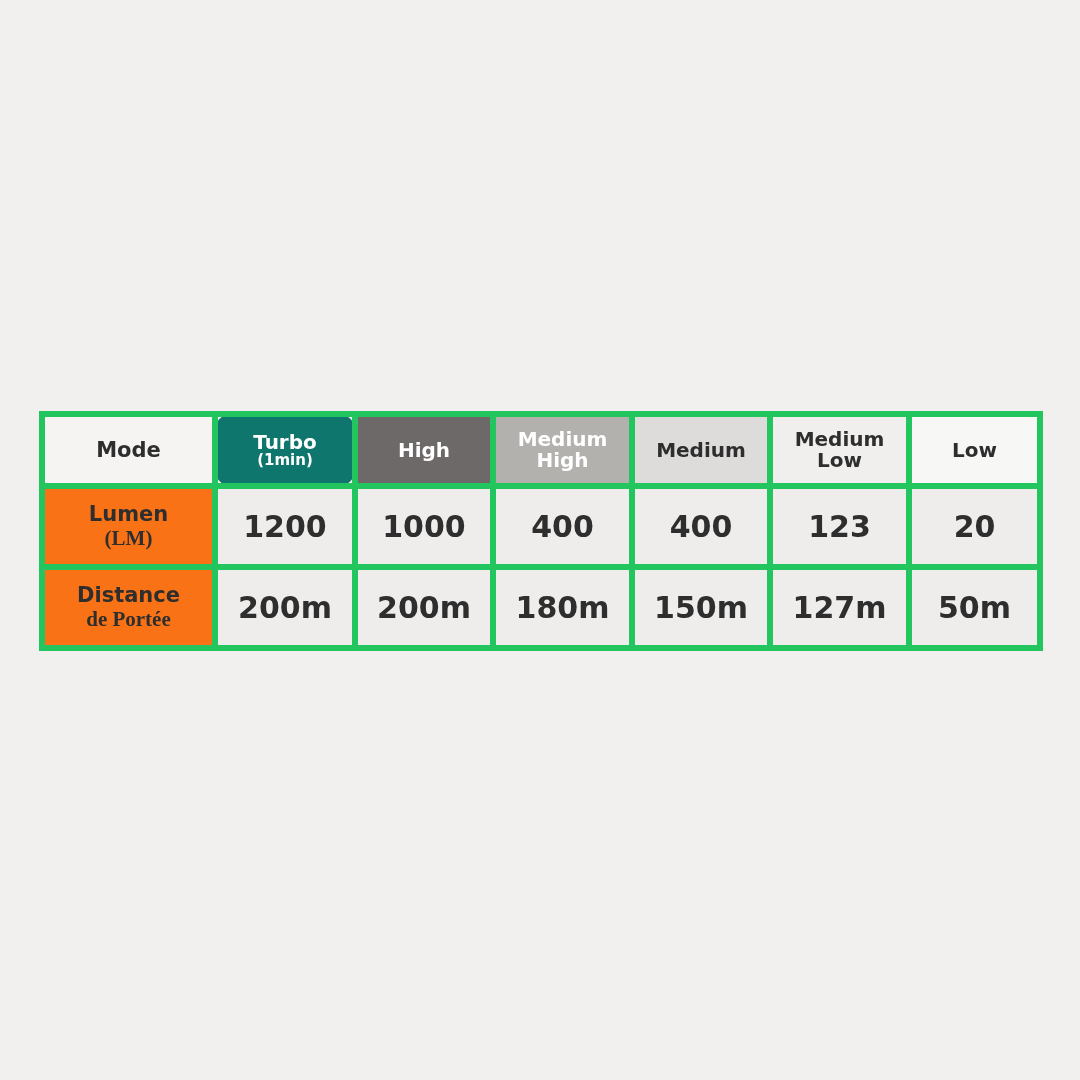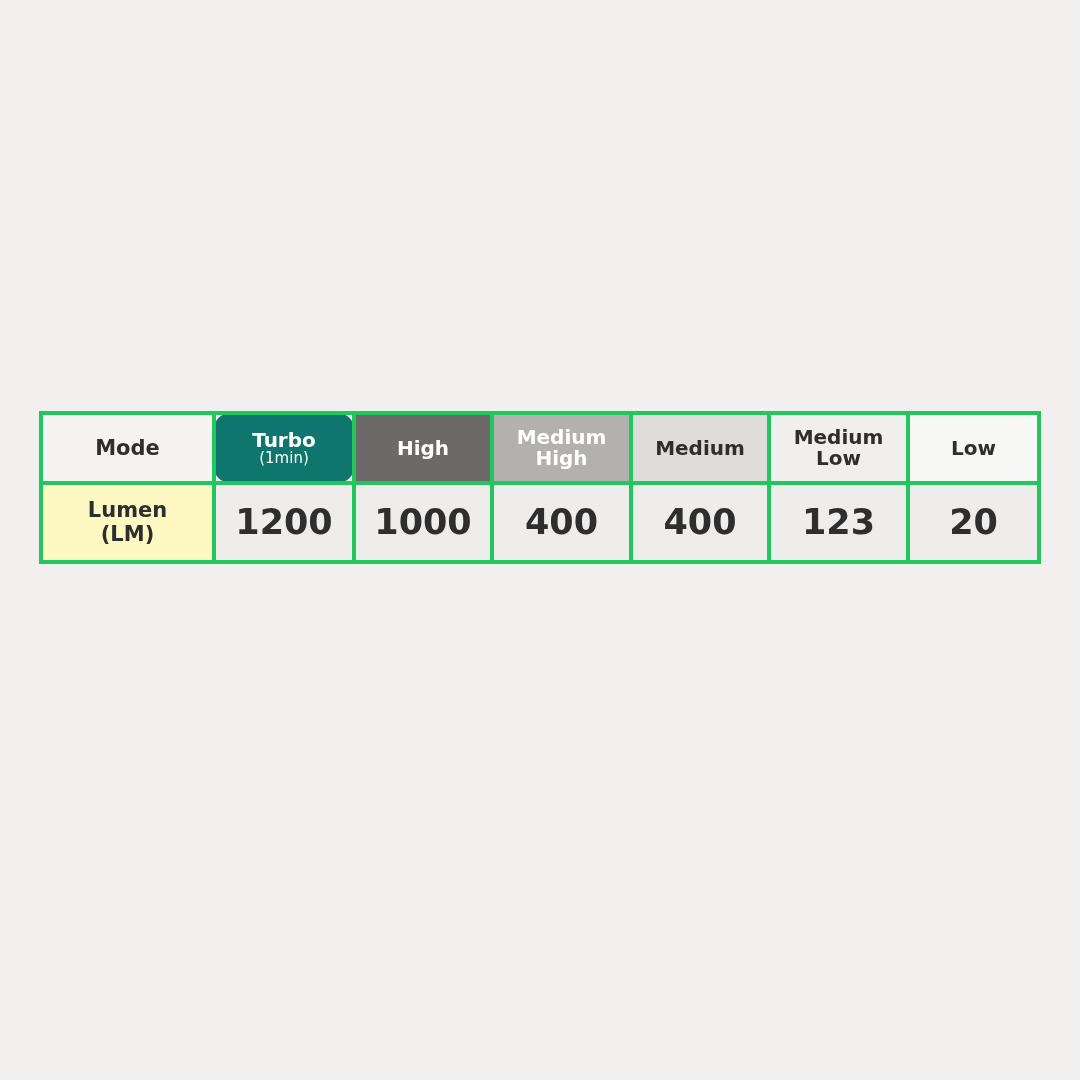--- a/index.html
+++ b/index.html
@@ -23,21 +23,21 @@
   }
 
   table.spec {
     border-collapse: collapse;
     table-layout: fixed;
     width: 1002px;
     border: 2px solid #2e2e2e;
   }
 
   table.spec td {
-    border: 4px solid #22c55e;
+    border: 6px solid #22c55e;
     text-align: center;
     vertical-align: middle;
     padding: 4px;
     line-height: 1.05;
   }
 
   
   col.c0 { width: 173px; }
   col.c1 { width: 140px; }
   col.c2 { width: 138px; }
@@ -60,44 +60,45 @@
   }
   .h-turbo { background: #0f766e; color: #ffffff; border-radius: 16px; }
   .h-high { background: #6e6969; color: #ffffff; }
   .h-medhigh { background: #b3b1ae; color: #ffffff; }
   .h-medium { background: #dddcda; color: #2e2e2e; }
   .h-medlow { background: #f0efed; color: #2e2e2e; }
   .h-low { background: #f7f7f6; color: #2e2e2e; }
 
   .sub {
     font-size: 15px;
-    font-weight: normal;
+    font-weight: bold;
     display: block;
   }
   .two-line {
     display: block;
     font-size: 20px;
   }
 
   
   tr.data td {
     height: 67px;
     background: #eeedeb;
     color: #2e2e2e;
     font-weight: bold;
-    font-size: 35px;
+    font-size: 30px;
   }
   tr.data td.label {
-    background: #fef9c3;
+    background: #f97316;
     font-size: 21px;
     font-weight: bold;
     line-height: 1.12;
   }
   tr.data td.label span.l2 {
     display: block;
+    font-family: Liberation Serif, serif;
   }
 
   .dash {
     display: inline-block;
     width: 58px;
     height: 0;
     border-top: 3px solid #2e2e2e;
     vertical-align: middle;
   }
 </style>
@@ -148,15 +149,27 @@
         </td>
         <td>1200</td>
         <td>1000</td>
         <td>400</td>
         <td>400</td>
         <td>123</td>
         <td>20</td>
       </tr>
 
 
+      <tr class="data">
+        <td class="label">
+          <span>Distance</span>
+          <span class="l2">de Portée</span>
+        </td>
+        <td>200m</td>
+        <td>200m</td>
+        <td>180m</td>
+        <td>150m</td>
+        <td>127m</td>
+        <td>50m</td>
+      </tr>
     </tbody>
   </table>
 </div>
 
 </body></html>

